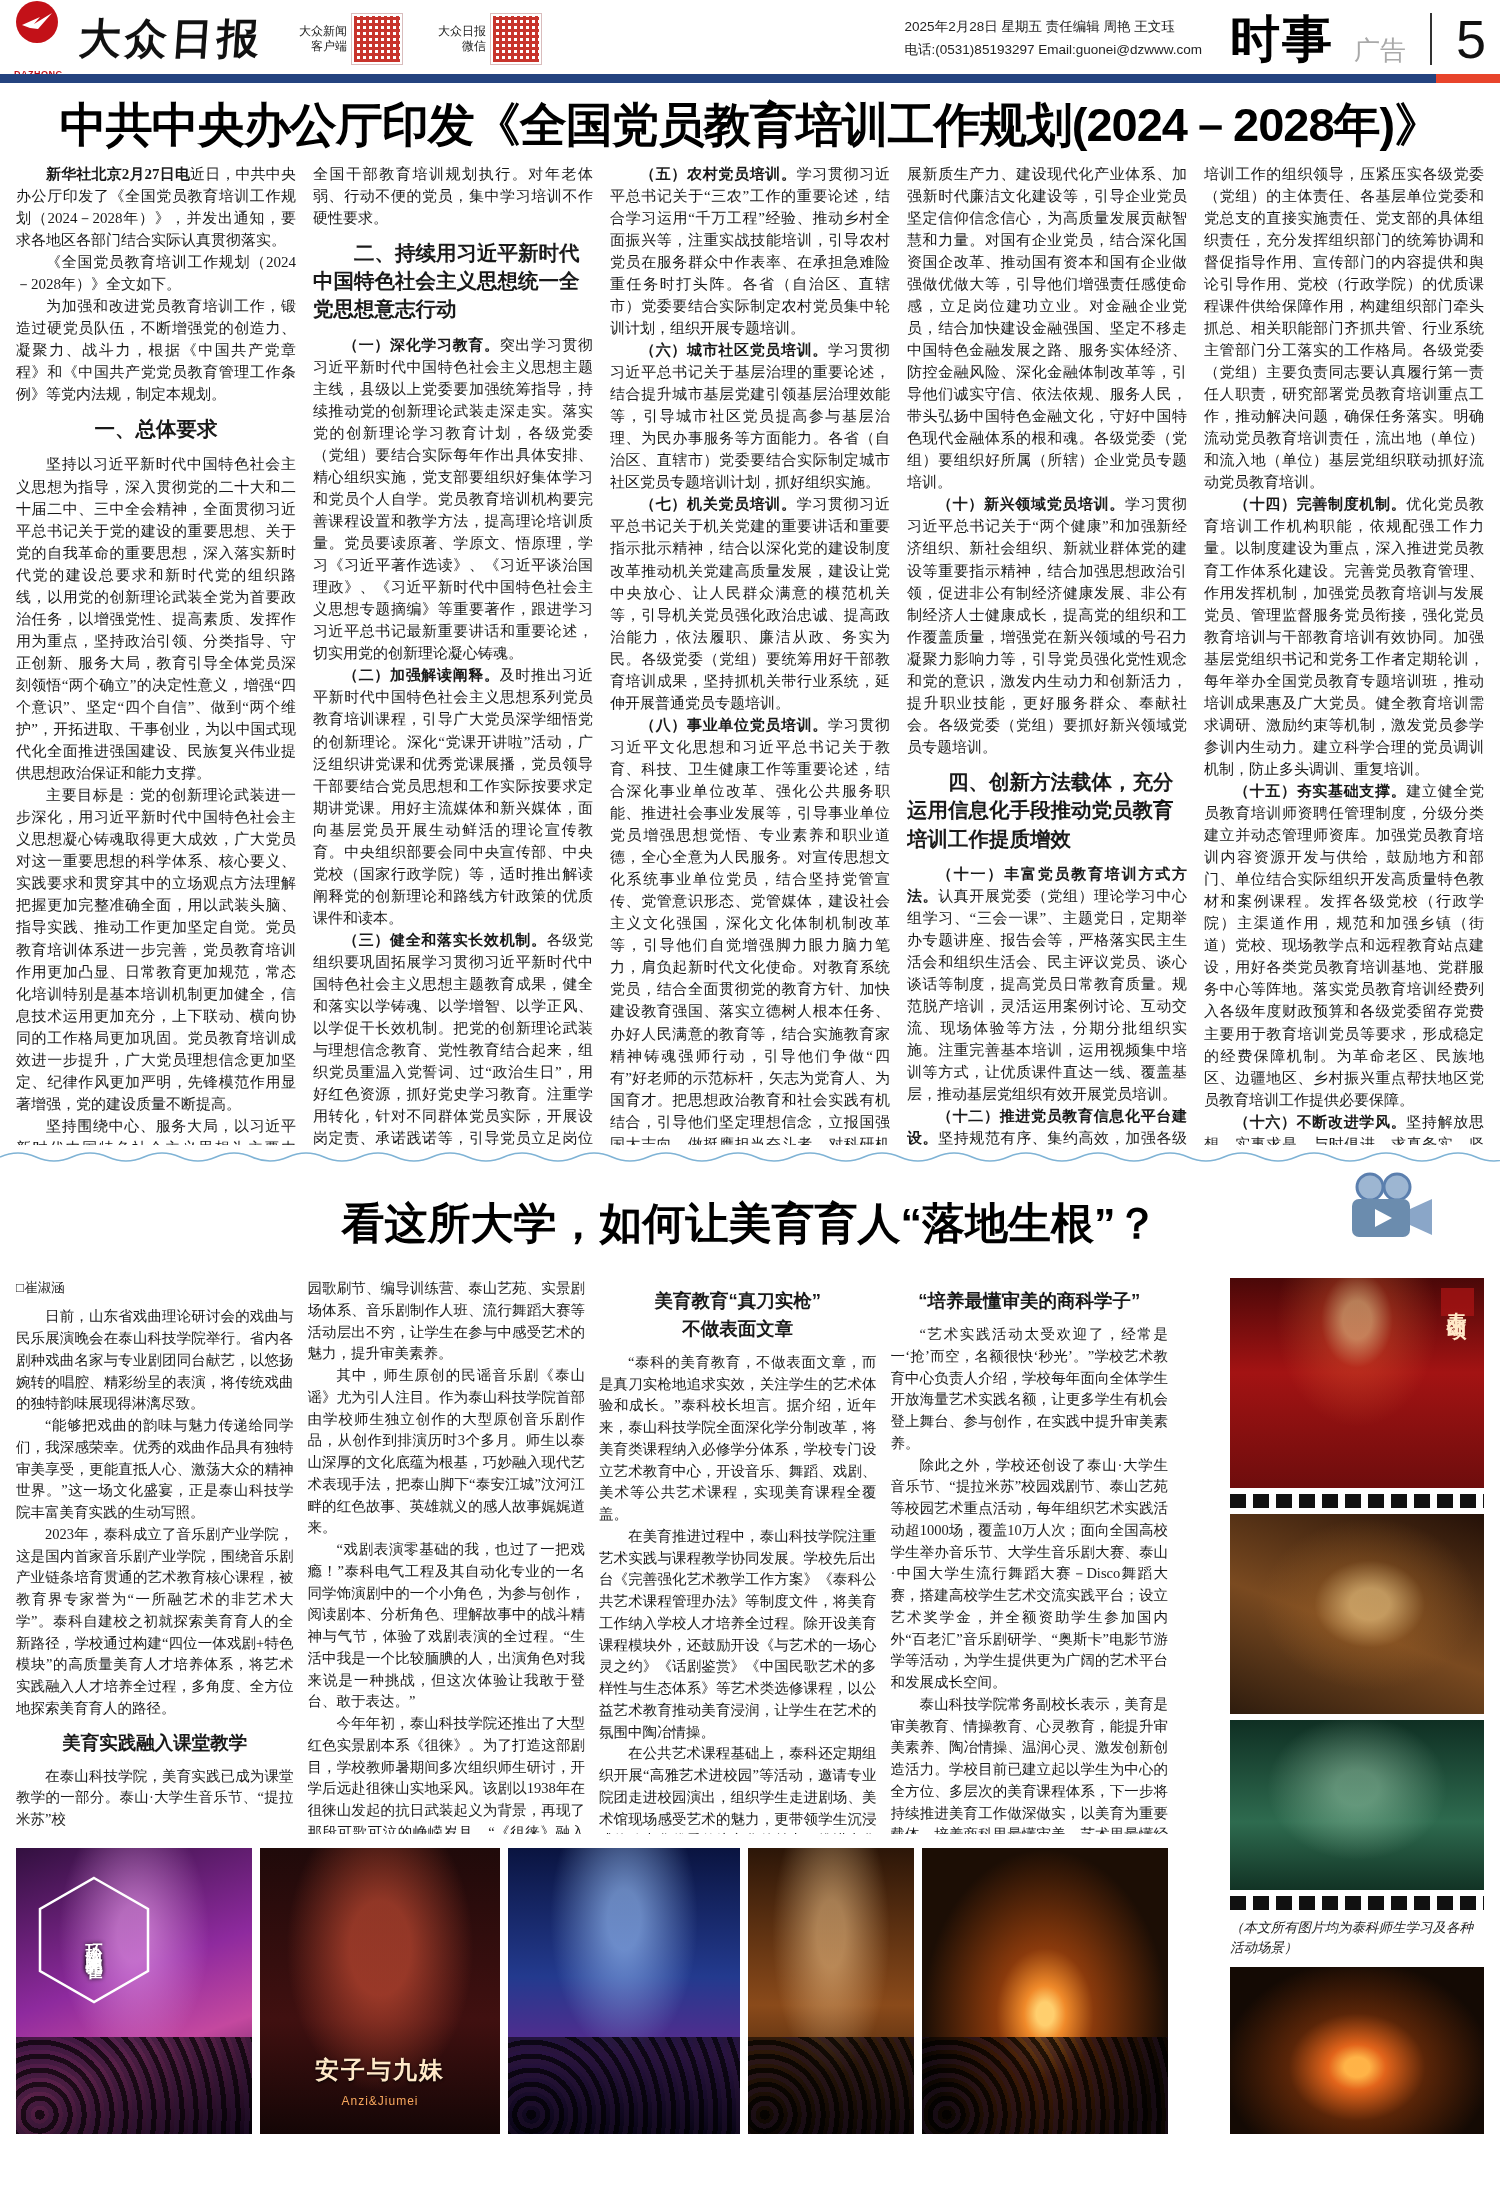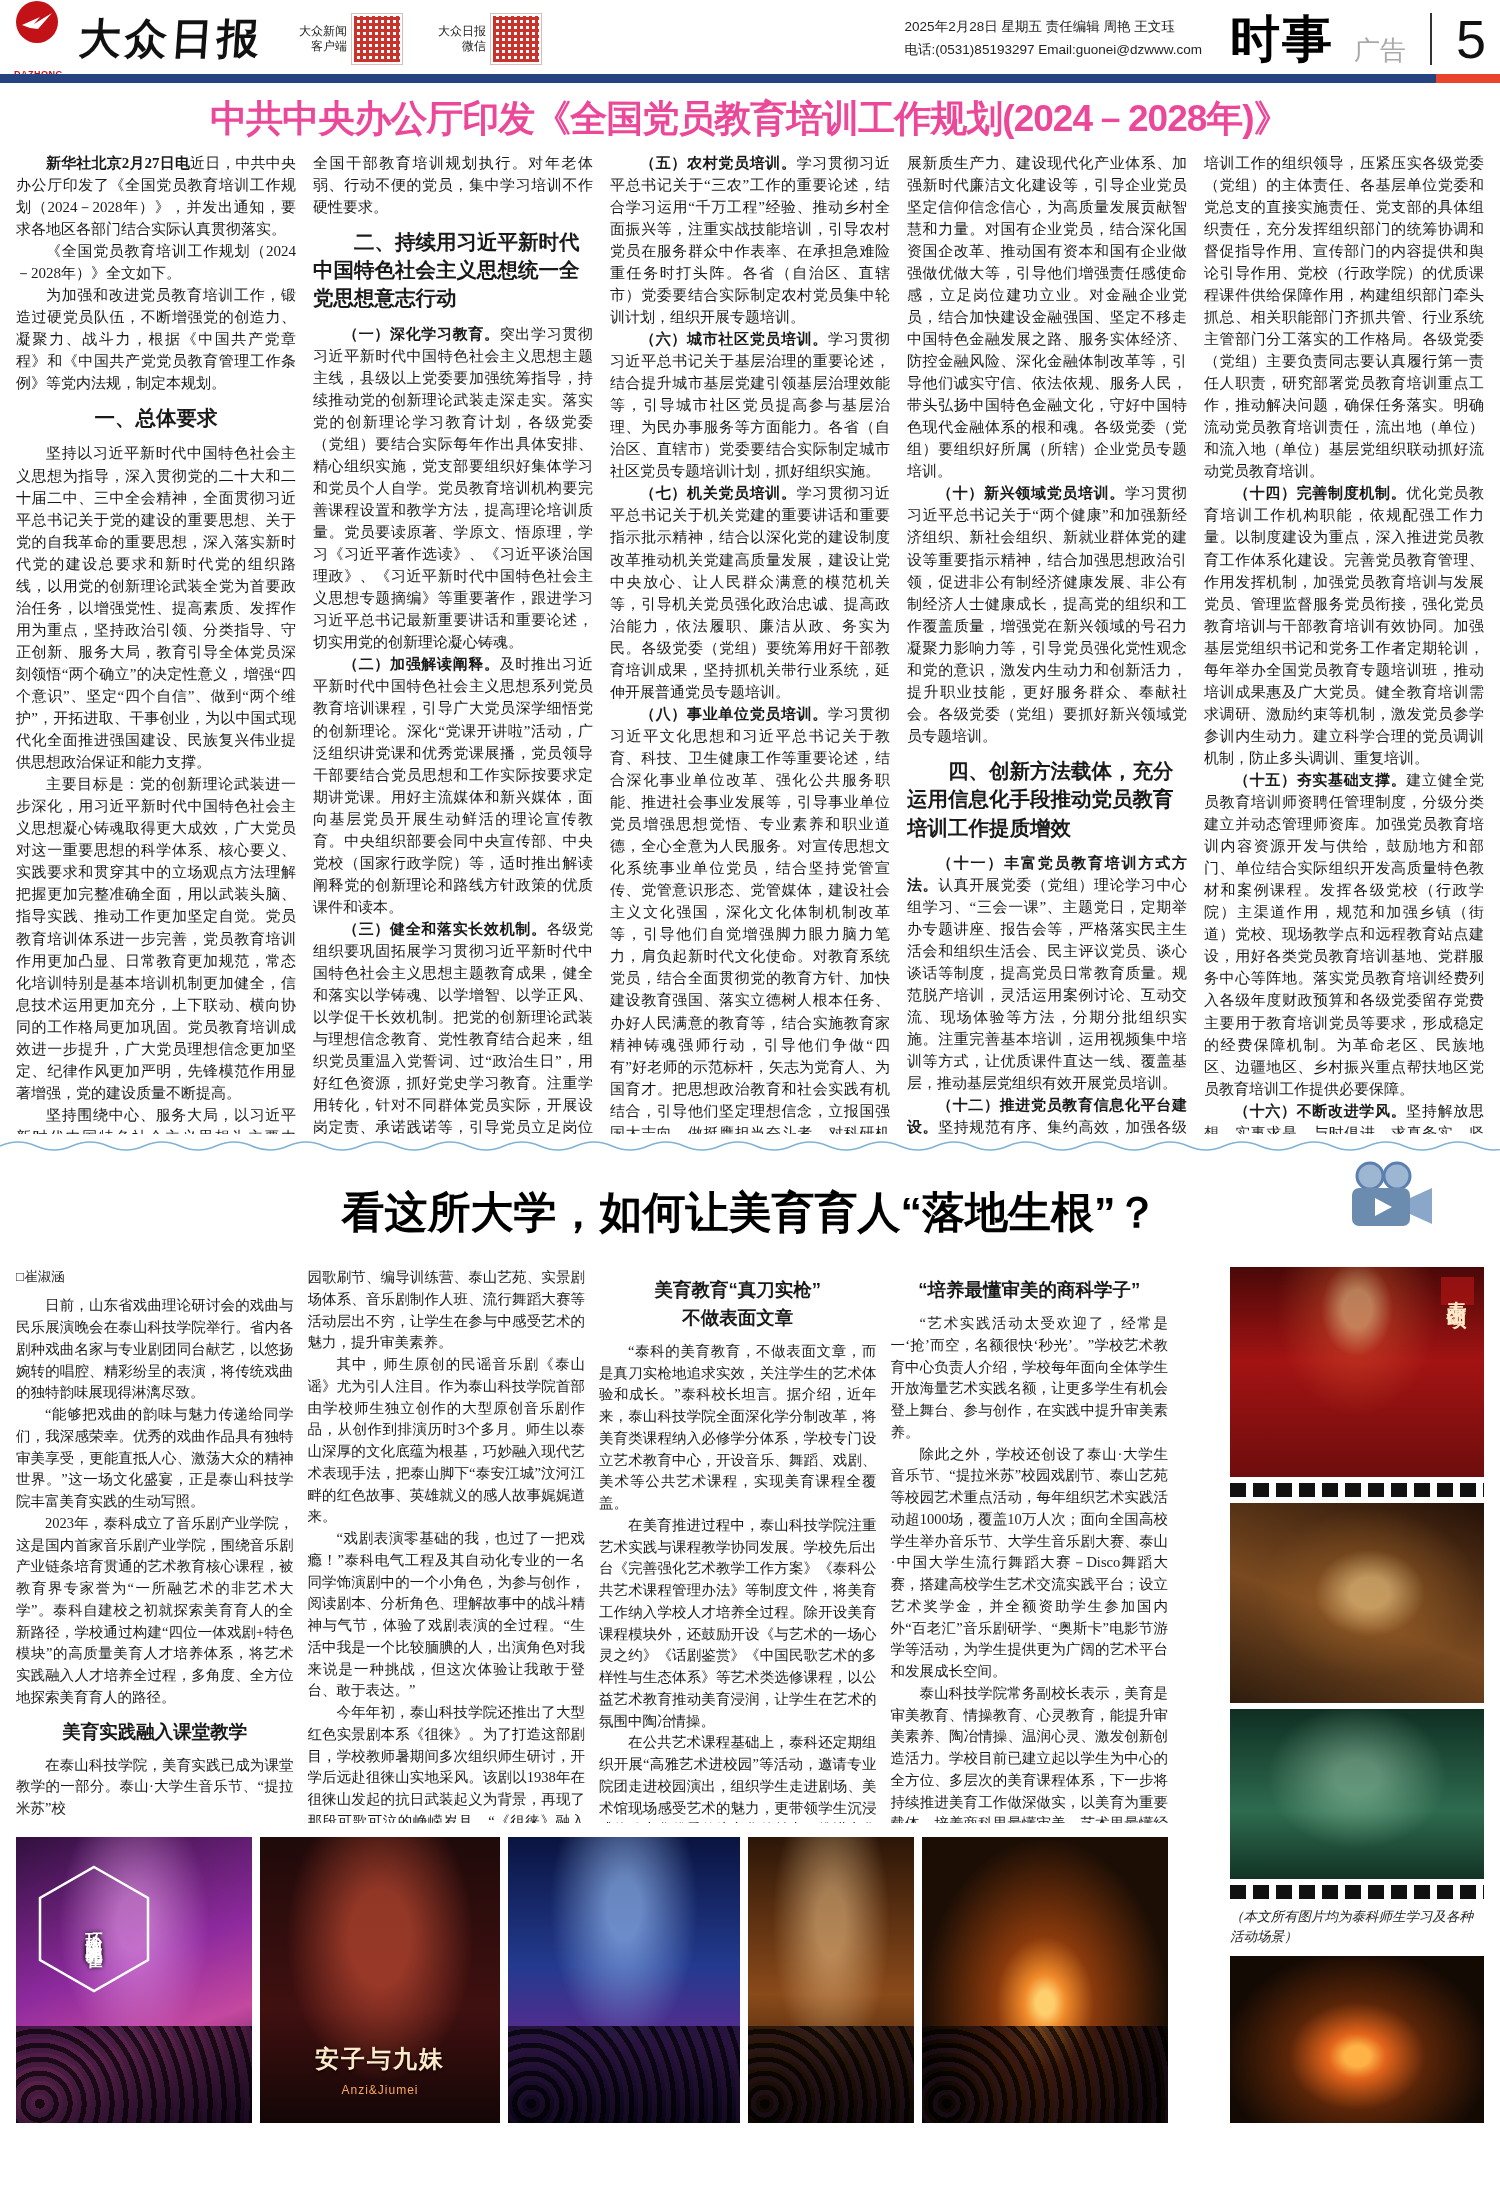--- a/index.html
+++ b/index.html
@@ -19,21 +19,21 @@
   .mh-info{font-family:"Liberation Sans",sans-serif;font-size:13.5px;color:#222;text-align:left;line-height:1.7;margin-right:18px;}
   .mh-section{font-family:"Liberation Sans",sans-serif;font-size:50px;font-weight:900;color:#000;letter-spacing:2px;}
   .mh-ad{font-family:"Liberation Sans",sans-serif;font-size:26px;color:#a9a9a9;align-self:flex-end;margin:0 14px 6px 10px;}
   .mh-vline{width:2px;height:52px;background:#333;margin-right:14px;}
   .mh-page{font-family:"Liberation Sans",sans-serif;font-size:54px;font-weight:500;color:#111;}
   
   .toprule{position:relative;height:9px;background:#24437f;}
   .toprule .redend{position:absolute;right:0;top:0;width:64px;height:9px;background:#e8442b;}
   
   .a1-hl{margin:16px 10px 6px;text-align:center;font-family:"Liberation Sans",sans-serif;
-         font-size:37px;font-weight:900;letter-spacing:-1px;color:#ec4899;line-height:1.1;white-space:nowrap;}
+         font-size:47px;font-weight:900;letter-spacing:-1px;color:#000000;line-height:1.1;white-space:nowrap;}
   .a1-cols{display:flex;gap:17px;padding:6px 16px 0;height:988px;overflow:hidden;box-sizing:border-box;}
   .col{flex:1;overflow:hidden;font-size:15px;line-height:1.47;}
   .p{margin:0;text-indent:2em;text-align:justify;}
   .lead{font-weight:700;}
   .sech{font-family:"Liberation Sans",sans-serif;font-weight:800;font-size:20.5px;line-height:1.38;margin:10px 0;text-indent:2em;text-align:left;}
   .sech.center{text-align:center;text-indent:0;}
   
   .wave{display:block;margin:4px 0 0;}
   
   .a2-head{position:relative;text-align:center;padding:22px 0 10px;}

